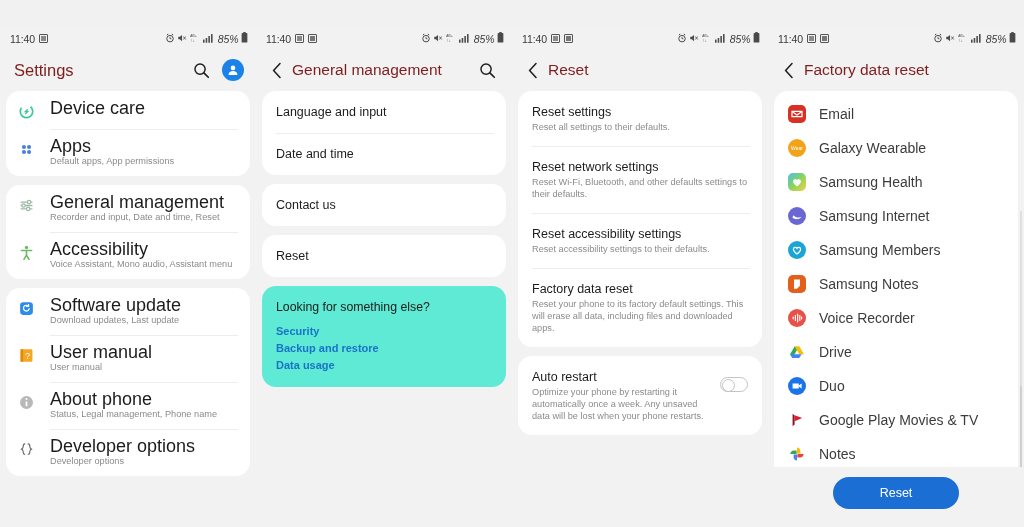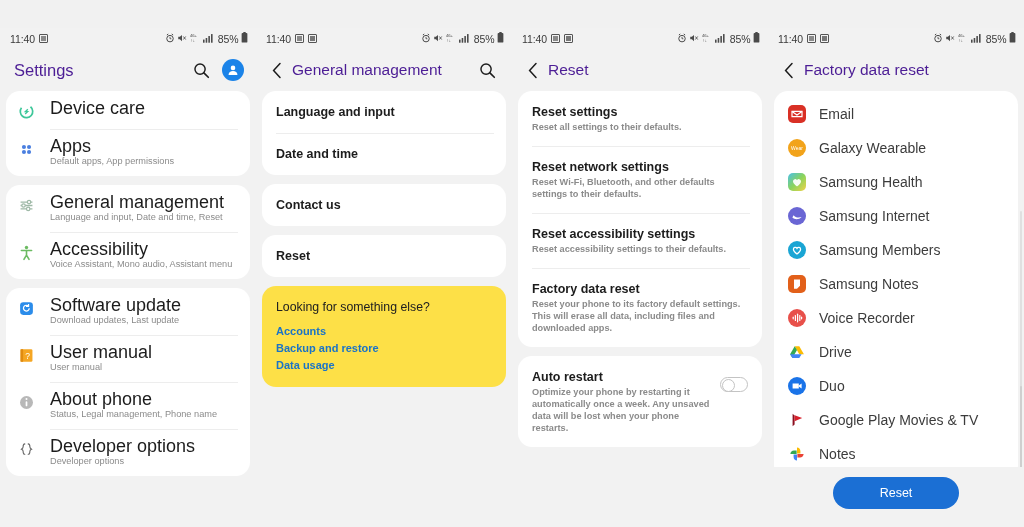--- a/index.html
+++ b/index.html
@@ -22,41 +22,41 @@
   
   .statusbar {
     height: 21px; flex: 0 0 21px;
     display: flex; align-items: center;
     padding: 0 8px 0 10px;
     font-size: 10.5px; color: #3a3a3a;
     letter-spacing: -0.1px;
   }
   .sb-left { display: flex; align-items: center; gap: 4px; }
   .sb-spacer { flex: 1; }
-  .sb-right { display: flex; align-items: center; gap: 2.5px; }
+  .sb-right { display: flex; align-items: center; gap: 2.5px; font-style: italic; }
   .sb-ico { display: inline-block; line-height: 1; }
   .sb-pct { font-size: 10.5px; color: #3a3a3a; margin-left: 1px; }
   .sb-sq {
     width: 9px; height: 9px; border: 1.2px solid #555;
     display: inline-block; border-radius: 1px; position: relative;
   }
   .sb-sq::after{
     content:""; position:absolute; left:1px; top:1px; right:1px; bottom:1px;
     background:#777;
   }
   .sb-sq.img::after{ background:#8a8a8a; }
 
   
   .header {
     height: 42px; flex: 0 0 42px;
     display: flex; align-items: center;
     padding: 0 12px 0 14px;
   }
   .header.sub { padding-left: 10px; }
-  .hdr-title { font-size: 15.5px; color: #4c1d95; font-weight: 400; }
+  .hdr-title { font-size: 15.5px; color: #7f1d1d; font-weight: 400; }
   .hdr-title.main { font-size: 16.5px; }
   .hdr-spacer { flex: 1; }
   .back-chev {
     width: 22px; height: 24px;
     display: flex; align-items: center; justify-content: center;
     margin-right: 4px;
   }
   .back-chev svg { display:block; }
   .icon-btn {
     width: 26px; height: 26px;
@@ -69,21 +69,21 @@
   }
 
   
   .content { flex: 1; overflow: hidden; position: relative; padding: 0 6px; }
   .card {
     background: #ffffff;
     border-radius: 14px;
     margin-bottom: 9px;
     overflow: hidden;
   }
-  .card.tinted { background: #fde047; }
+  .card.tinted { background: #5eead4; }
 
   .row {
     display: flex; align-items: flex-start;
     padding: 9px 12px 9px 12px;
     position: relative;
   }
   .row + .row::before {
     content: "";
     position: absolute; top: 0; left: 44px; right: 12px;
     height: 1px; background: #ededed;
@@ -92,21 +92,21 @@
   .row-ico {
     width: 32px; flex: 0 0 32px;
     display: flex; align-items: center; justify-content: flex-start;
     padding-top: 3px;
   }
   .row-txt { flex: 1; min-width: 0; }
   .row-title { font-size: 18px; color: #1c1c1c; line-height: 16px; }
   .row-sub {
     font-size: 9.2px; color: #8b8b8b; line-height: 12px; margin-top: 1px;
   }
-  .row.plain { padding: 13px 14px; font-weight: bold; }
+  .row.plain { padding: 13px 14px; }
   .row.plain .row-title { font-size: 12.5px; }
 
   
   .tint-title { font-size: 12.3px; color: #202020; padding: 14px 14px 9px; }
   .tint-links { padding: 0 14px 13px; }
   .tint-link {
     display: block; font-size: 11px; color: #1a73c7;
     line-height: 17px; text-decoration: none; font-weight: 600;
   }
 
@@ -266,21 +266,21 @@
           <div class="row-ico">
             <svg width="17" height="17" viewBox="0 0 20 20">
                 <path d="M3 6h14M3 10h14M3 14h14" stroke="#9fb9a7" stroke-width="1.5"></path>
                 <circle cx="13" cy="6" r="2" fill="#fff" stroke="#9fb9a7" stroke-width="1.4"></circle>
                 <circle cx="6.5" cy="10" r="2" fill="#fff" stroke="#9fb9a7" stroke-width="1.4"></circle>
                 <circle cx="12" cy="14" r="2" fill="#fff" stroke="#9fb9a7" stroke-width="1.4"></circle>
               </svg>
           </div>
           <div class="row-txt">
             <div class="row-title">General management</div>
-            <div class="row-sub">Language and input, Date and time, Reset</div>
+            <div class="row-sub">Recorder and input, Date and time, Reset</div>
           </div>
         </div>
         <div class="row">
           <div class="row-ico">
             <svg width="17" height="17" viewBox="0 0 20 20">
                 <circle cx="10" cy="4.2" r="2" fill="#6cbb62"></circle>
                 <path d="M4 7.6h12M10 7.6v6M10 13l-3 5M10 13l3 5" stroke="#6cbb62" stroke-width="1.9" stroke-linecap="round" fill="none"></path>
               </svg>
           </div>
           <div class="row-txt">
@@ -452,21 +452,21 @@
         <div class="row plain noicon">
           <div class="row-txt">
               <div class="row-title">Reset</div>
             </div>
         </div>
       </div>
 
       <div class="card tinted">
         <div class="tint-title">Looking for something else?</div>
         <div class="tint-links">
-          <a class="tint-link" href="#">Accounts</a>
+          <a class="tint-link" href="#">Security</a>
           <a class="tint-link" href="#">Backup and restore</a>
           <a class="tint-link" href="#">Data usage</a>
         </div>
       </div>
     </div>
 
     <div class="navbar">
       <div class="nav-btn">
           <span class="nav-recents">
             <i></i>

